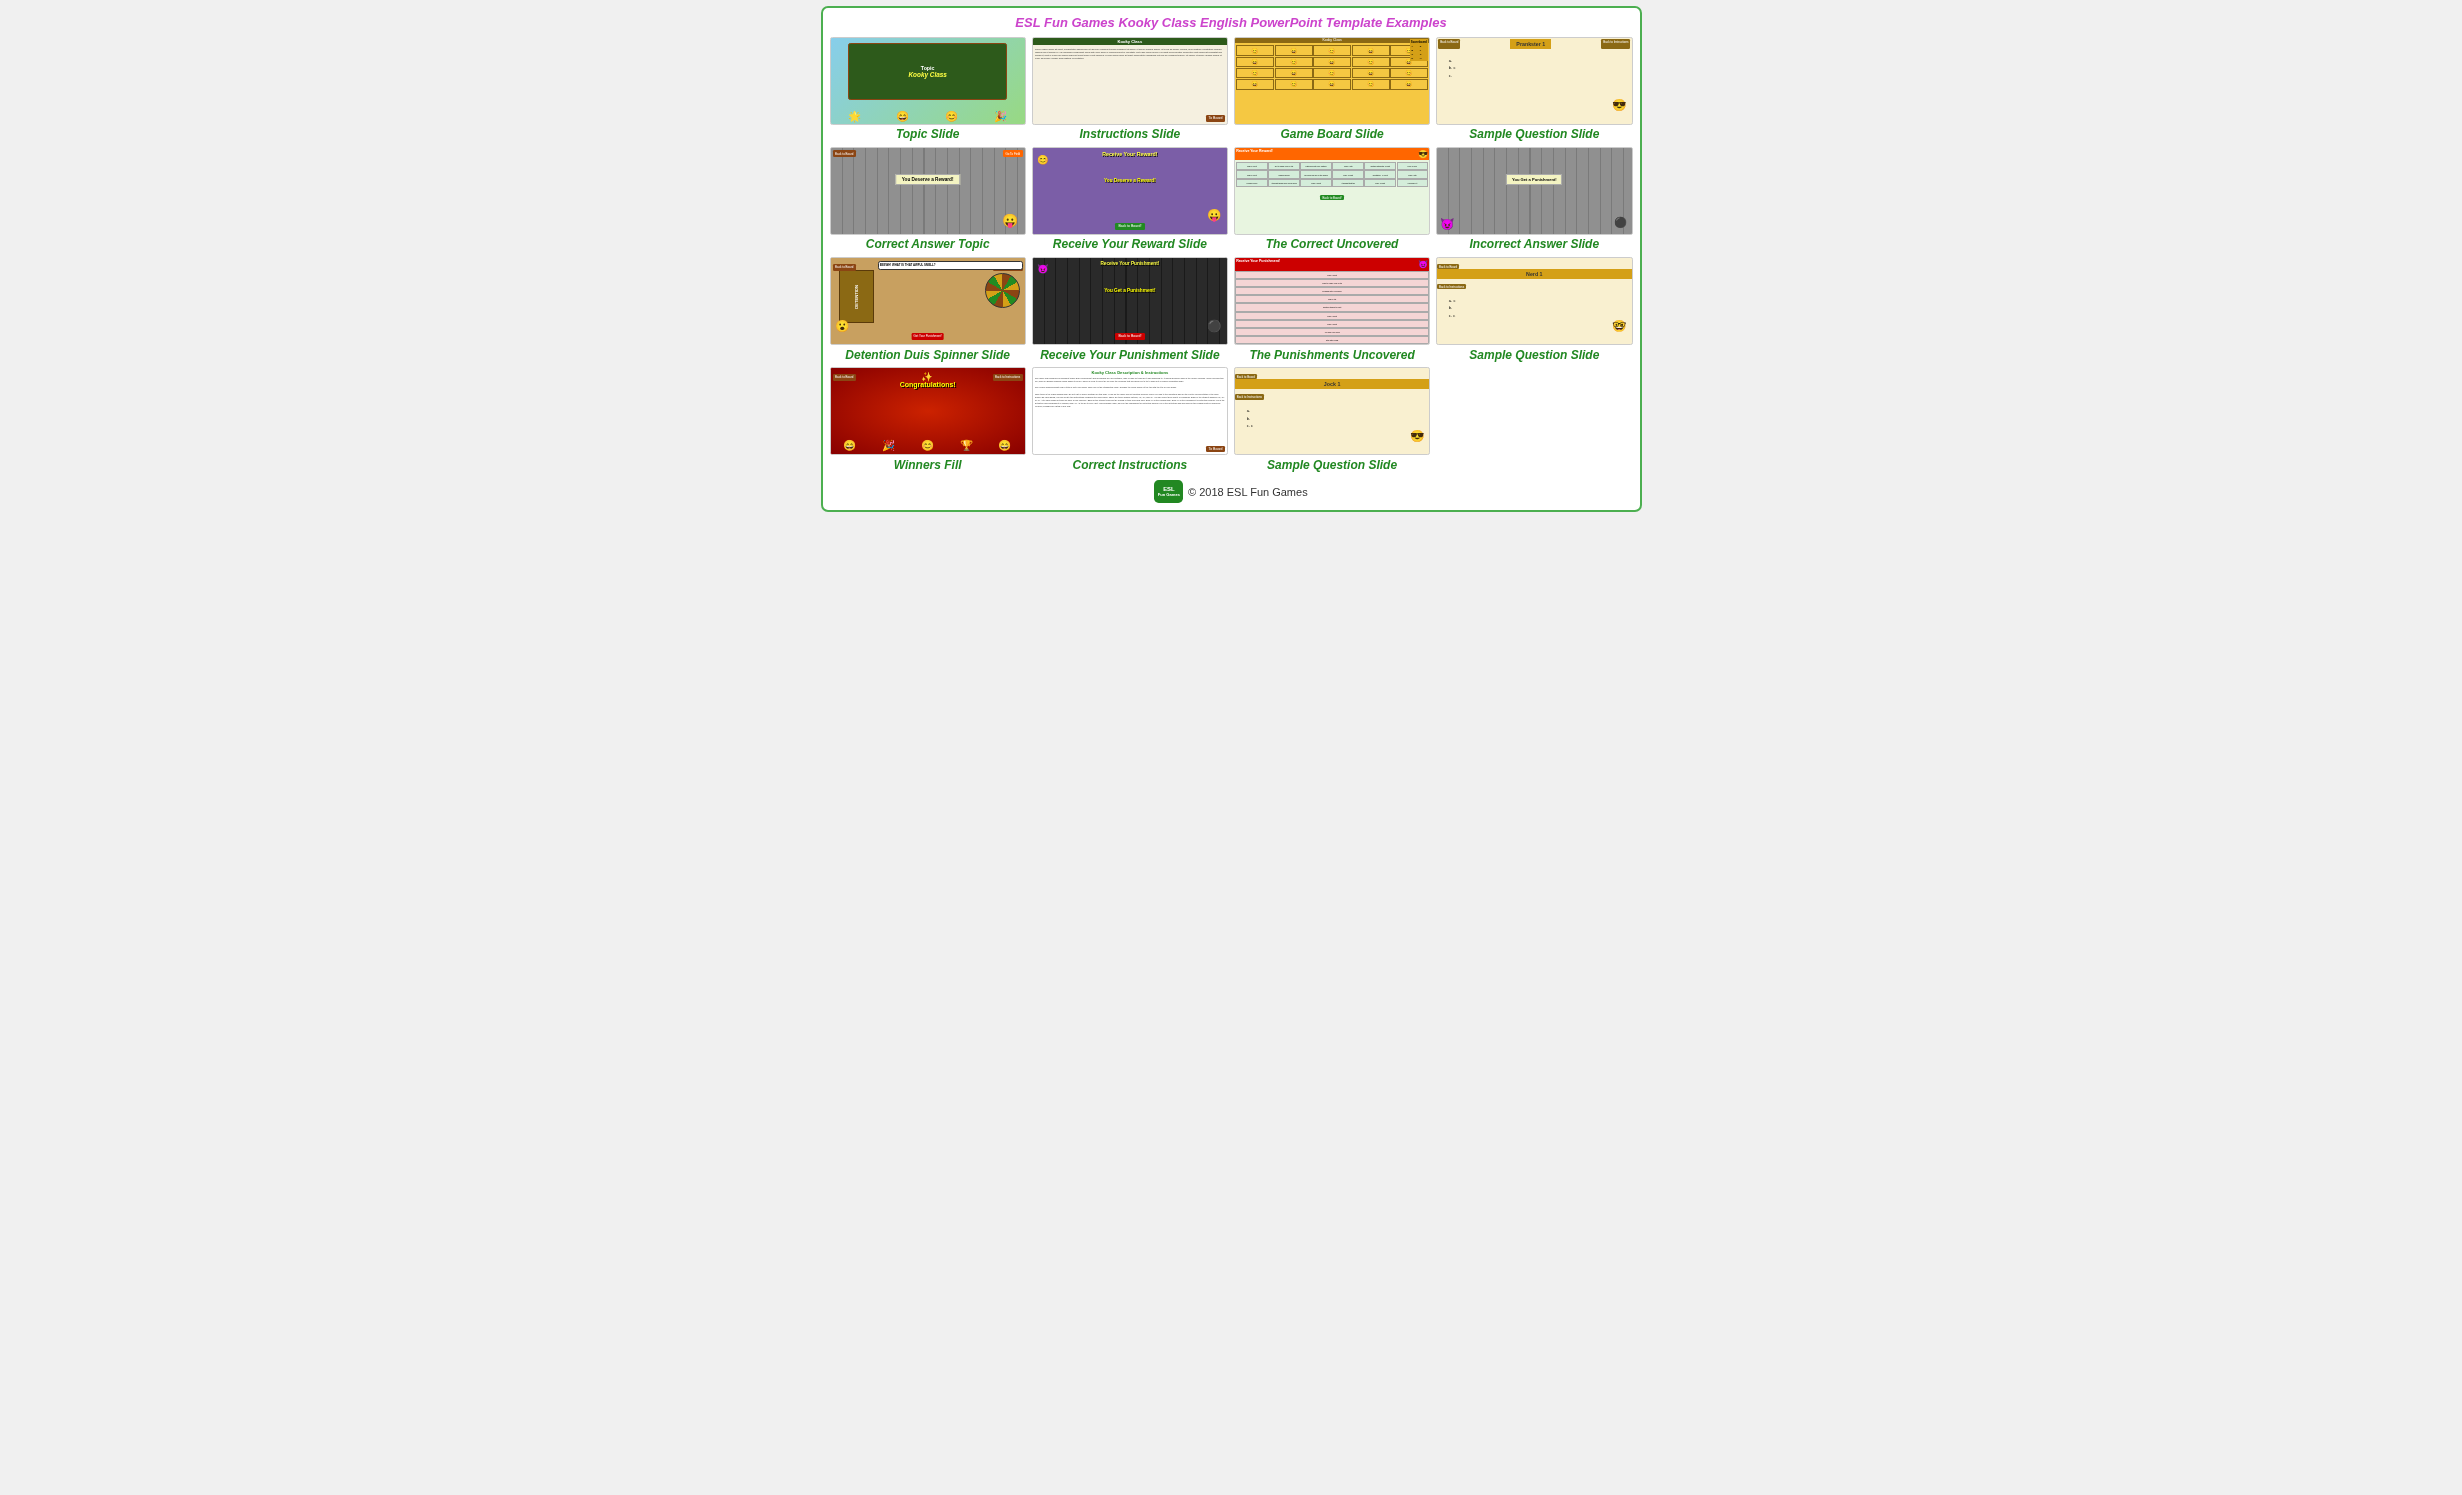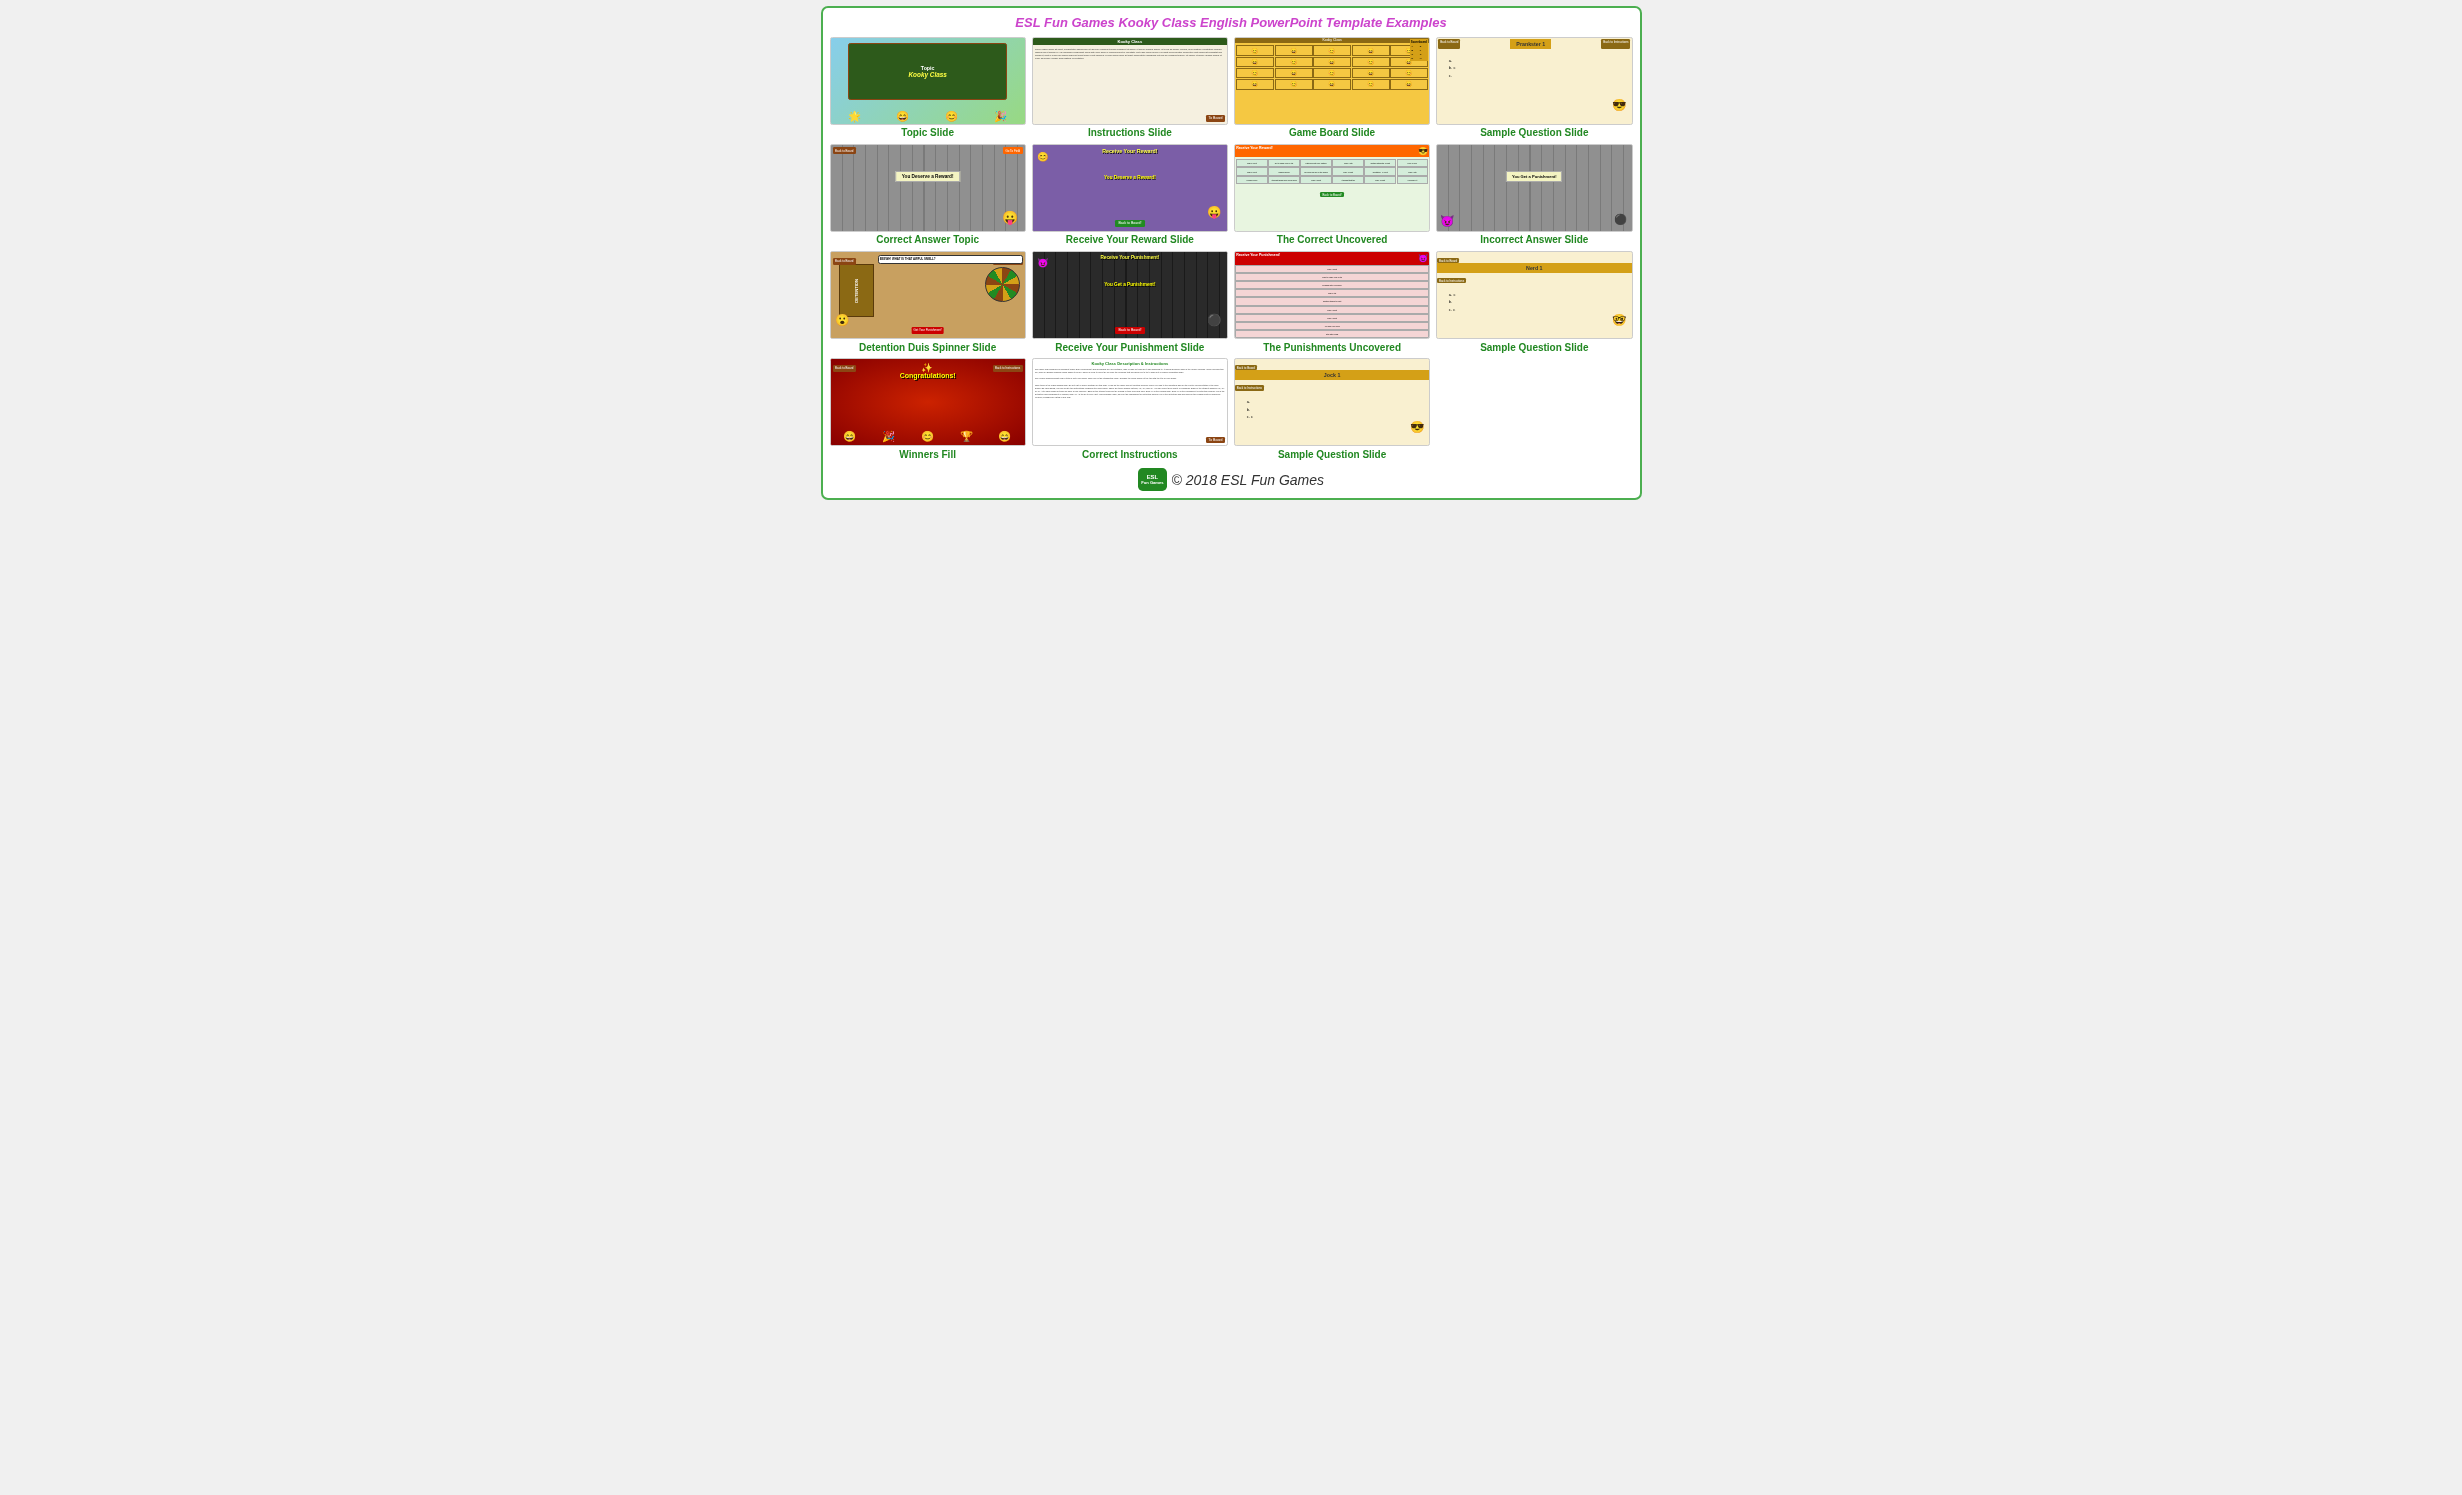--- a/index.html
+++ b/index.html
@@ -38,24 +38,25 @@
       width: 100%;
       height: 88px;
       border: 1.2px solid #ccc;
       border-radius: 2.3px;
       overflow: hidden;
       position: relative;
       background: #fff;
     }
     .slide-label {
       color: #228822;
-      font-size: 10px;
+      font-size: 12px;
       font-weight: bold;
       text-align: center;
       margin-top: 2.3px;
+      font-style: italic;
     }
     
     .topic-slide {
       background: linear-gradient(135deg, #87ceeb 0%, #98d982 100%);
       position: relative;
     }
     .topic-slide .blackboard {
       position: absolute;
       top: 4.7px; left: 17.6px; right: 17.6px; bottom: 23.5px;
       background: #2d5a1b;
@@ -392,23 +393,22 @@
     .footer-logo span {
       color: white;
       font-size: 5.9px;
       font-weight: bold;
       line-height: 1;
     }
     .footer-logo .fun-games {
       font-size: 4.1px;
     }
     .footer-text {
-      font-size: 14px;
+      font-size: 11px;
       font-weight: normal;
-      font-style: italic;
     }
     .winner-emojis {
       position: absolute;
       bottom: 2.9px;
       width: 100%;
       display: flex;
       justify-content: space-around;
     }
   </style>
 </head>

